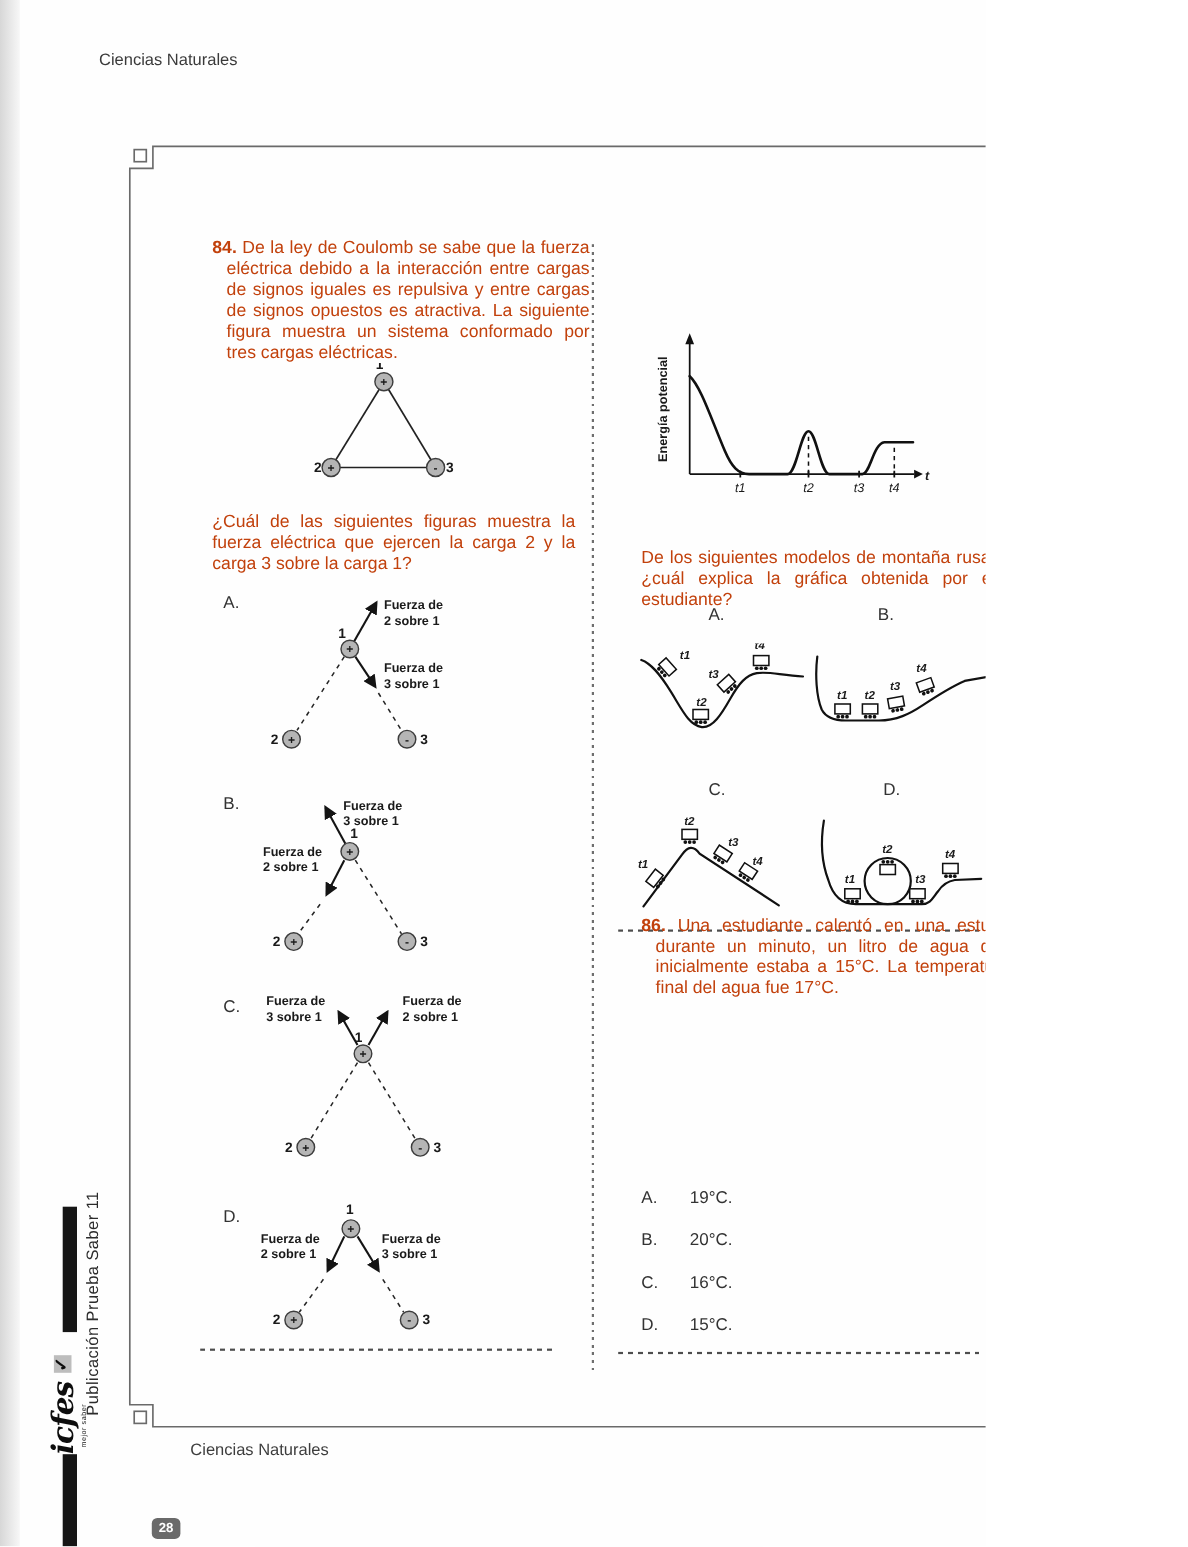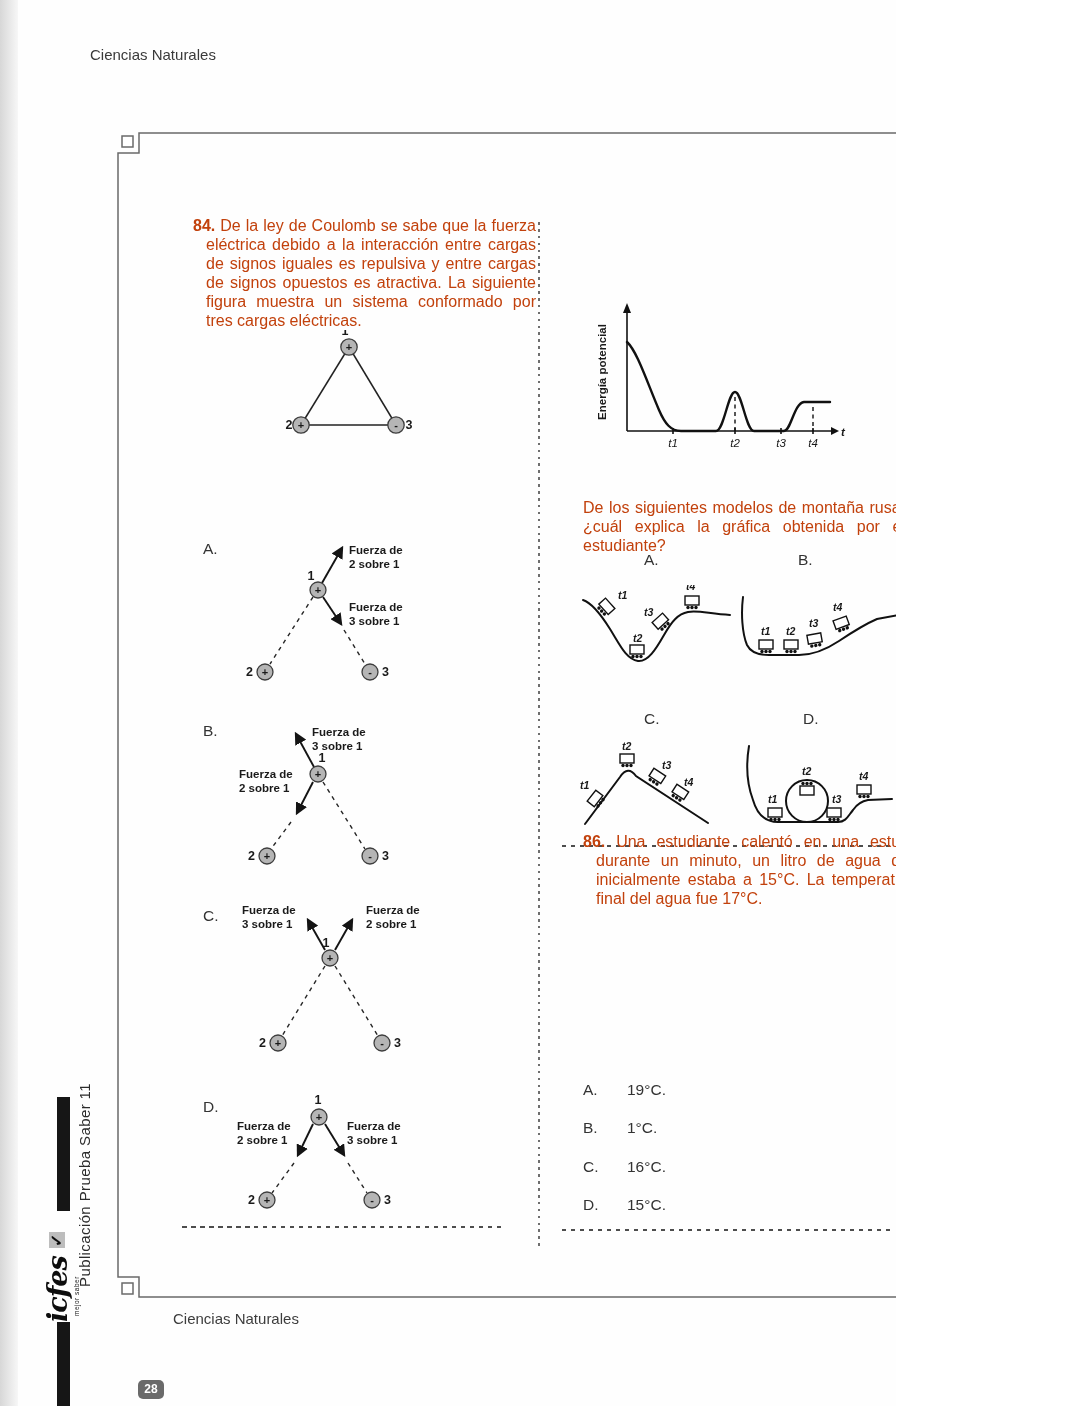--- a/index.html
+++ b/index.html
@@ -89,20 +89,21 @@
     <circle class="cnode" cx="53" cy="95" r="8.2"></circle>
     <circle class="cnode" cx="148" cy="95" r="8.2"></circle>
     <text class="sign" x="101" y="21" text-anchor="middle">+</text>
     <text class="sign" x="53" y="99" text-anchor="middle">+</text>
     <text class="sign" x="148" y="99" text-anchor="middle">-</text>
     <text class="nodelabel" x="97" y="5" text-anchor="middle">1</text>
     <text class="nodelabel" x="41" y="99" text-anchor="middle">2</text>
     <text class="nodelabel" x="161" y="99" text-anchor="middle">3</text>
   </svg>
 
+  <p class="p" style="left:193px;top:449px;width:330px">¿Cuál de las siguientes figuras muestra la fuerza eléctrica que ejercen la carga 2 y la carga 3 sobre la carga 1?</p>
 
   <div class="optletter" style="left:203px;top:540px">A.</div>
   <svg class="figure" style="left:225px;top:535px" width="300" height="152">
     <line class="dash" x1="88" y1="62" x2="45" y2="129"></line>
     <line class="dash" x1="119" y1="95" x2="140" y2="129"></line>
     <line class="farrow" x1="97" y1="48" x2="117" y2="13" marker-end="url(#ah)"></line>
     <line class="farrow" x1="98" y1="62" x2="116" y2="89" marker-end="url(#ah)"></line>
     <circle class="cnode" cx="93" cy="55" r="8"></circle>
     <text class="sign" x="93" y="59" text-anchor="middle">+</text>
     <text class="nodelabel" x="86" y="45" text-anchor="middle">1</text>
@@ -262,21 +263,21 @@
   </svg>
 
   <div class="dashsep" style="left:562px;top:845px;width:328px"></div>
 
   <p class="p hang" style="left:583px;top:816px;width:322px"><span class="qnum">86.</span> <span>Una estudiante calentó en una estufa, durante un minuto, un litro de agua que inicialmente estaba a 15°C. La temperatura final del agua fue 17°C.</span></p>
 
 
   <div class="optletter" style="left:583px;top:1081px">A.</div>
   <div class="optletter" style="left:627px;top:1081px">19°C.</div>
   <div class="optletter" style="left:583px;top:1119px">B.</div>
-  <div class="optletter" style="left:627px;top:1119px">1°C.</div>
+  <div class="optletter" style="left:627px;top:1119px">20°C.</div>
   <div class="optletter" style="left:583px;top:1158px">C.</div>
   <div class="optletter" style="left:627px;top:1158px">16°C.</div>
   <div class="optletter" style="left:583px;top:1196px">D.</div>
   <div class="optletter" style="left:627px;top:1196px">15°C.</div>
 
   <div class="dashsep" style="left:562px;top:1229px;width:328px"></div>
 
   <div class="vtext" style="left:980px;top:338px">Publicación Prueba Saber 11</div>
   <div class="vtext" style="left:76px;top:1287px">Publicación Prueba Saber 11</div>
 

